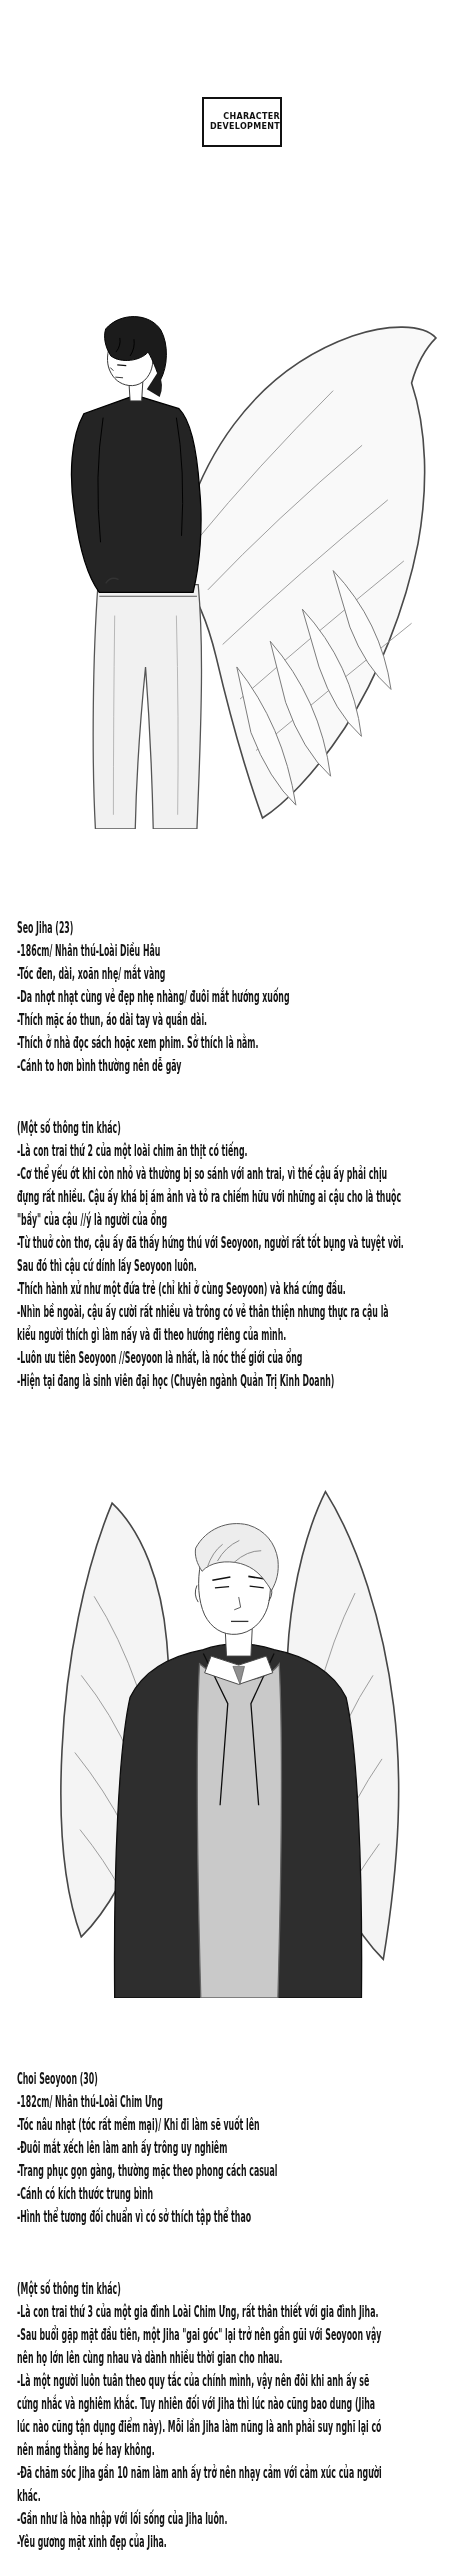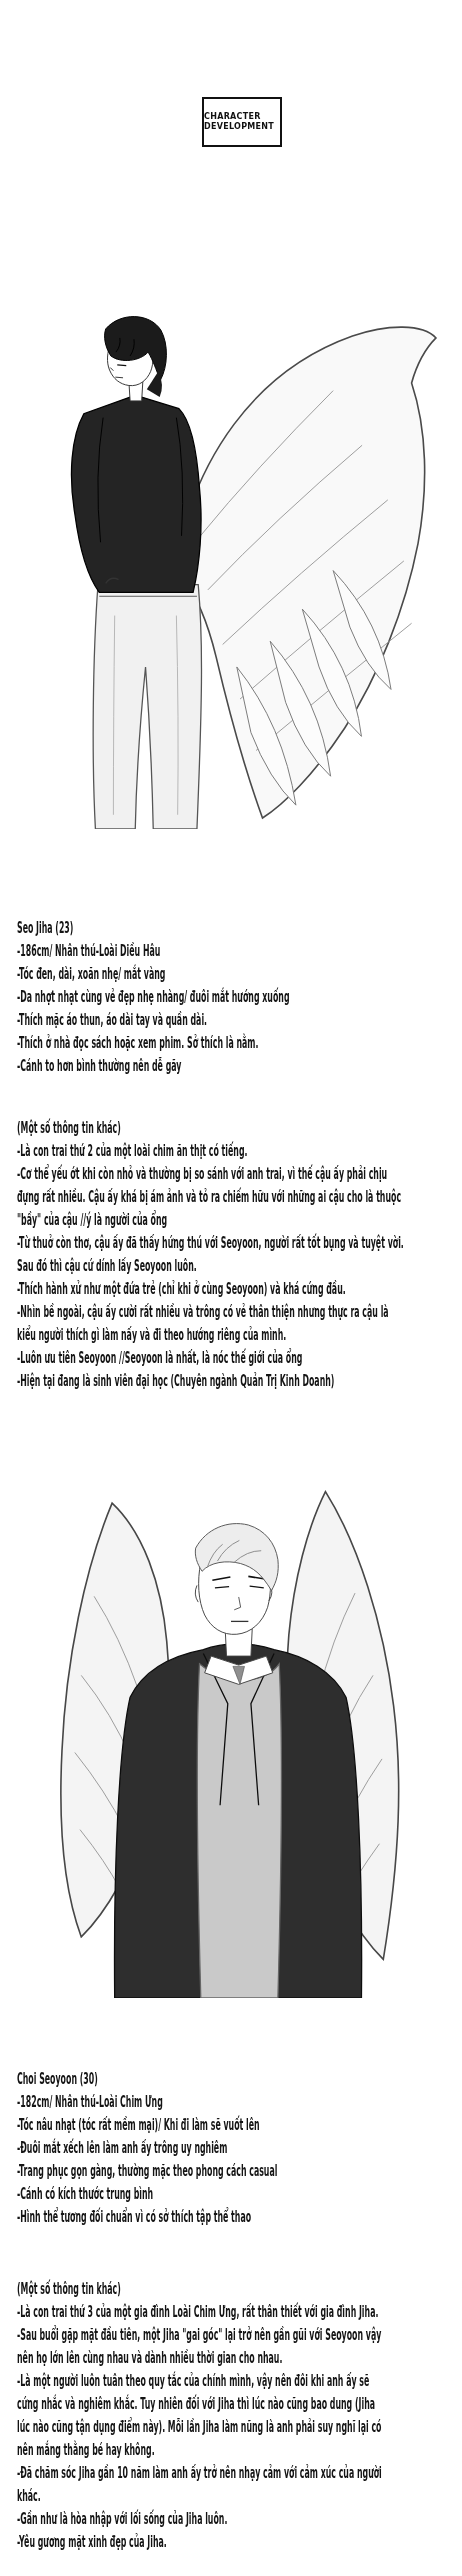--- a/index.html
+++ b/index.html
@@ -1,20 +1,20 @@
 <!DOCTYPE html>
 <html style="font-size:10.3px"><head>
 <meta charset="utf-8">
 <style>
   html,body{margin:0;padding:0;background:#ffffff;}
   .page{position:relative;width:463px;height:2576px;background:#ffffff;overflow:hidden;
         font-family:"DejaVu Sans",sans-serif;color:#111;}
   .header-box{position:absolute;left:202px;top:97px;width:80px;height:50px;
         border:2.6px solid #111;box-sizing:border-box;display:flex;flex-direction:column;
-        align-items:flex-start;justify-content:center;text-align:center;
+        align-items:flex-end;justify-content:center;text-align:center;
         font-weight:bold;font-size:8px;line-height:10.3px;letter-spacing:0.3px;}
   .illu{position:absolute;}
   .t-block{position:absolute;transform-origin:0 0;transform:scaleX(0.47);width:964px;
         font-weight:bold;font-size:16.7px;line-height:23px;color:#141414;}
   .t-line{white-space:nowrap;height:23px;}
   svg{display:block;}
 </style>
 </head>
 <body>
 

